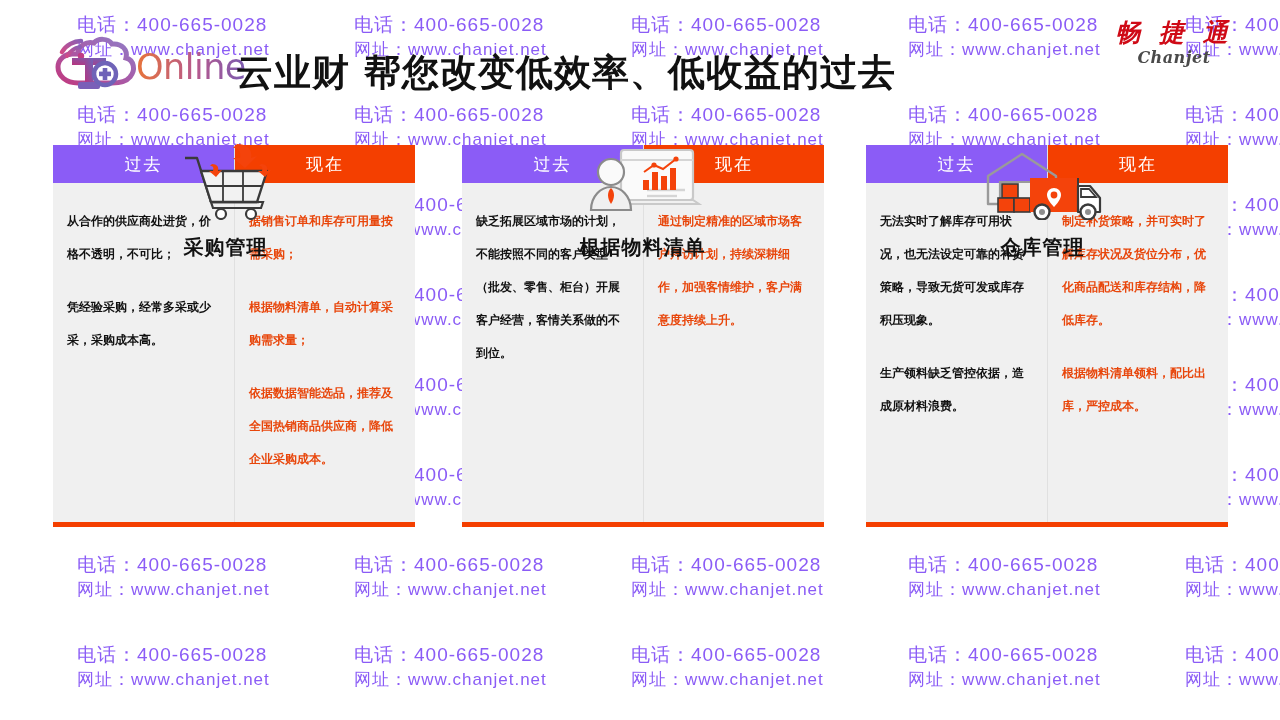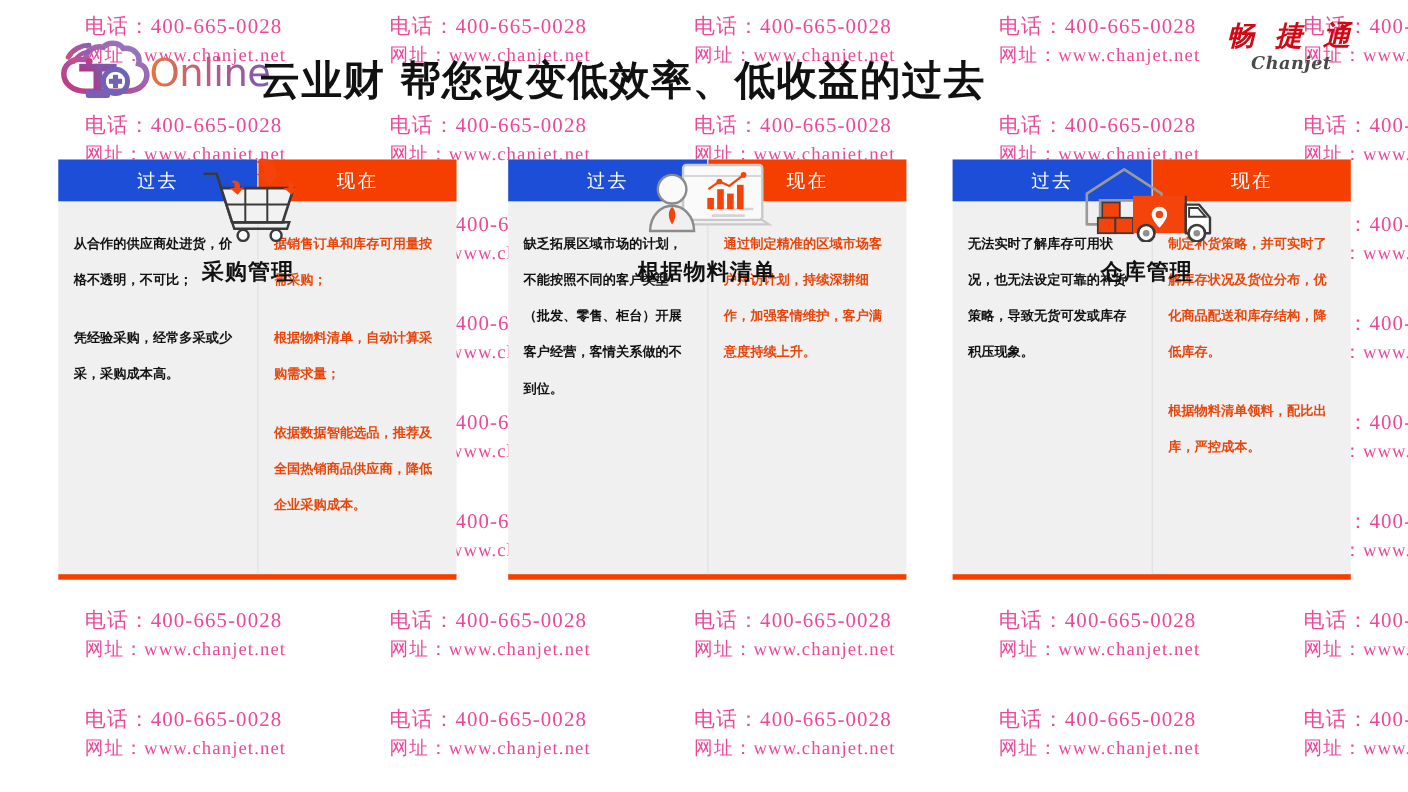--- a/index.html
+++ b/index.html
@@ -12,22 +12,22 @@
   #stage { position:relative; width:1280px; height:720px; overflow:hidden; background:#fff; }
 
   
   .wm-layer{
     position:absolute; inset:0;
     z-index:0; pointer-events:none;
     overflow:hidden;
   }
   .wm{
     position:absolute;
-    color:#ec4899;
-    font-family:Liberation Serif, serif;
+    color:#8b5cf6;
+    font-family:Liberation Sans, sans-serif;
     white-space:nowrap;
     letter-spacing:1px;
   }
   .wm .l1{ display:block; font-size:19px; line-height:26px; }
   .wm .l2{ display:block; font-size:17px; line-height:24px; }
 
   
   .header{ position:absolute; left:0; top:0; width:1280px; height:118px; z-index:5; }
 
   .logo-tplus{
@@ -91,21 +91,21 @@
   .card-3{ left:866px; }
 
   .pane{ width:50%; position:relative; }
   .pane + .pane{ border-left:1px solid #e0e0e0; }
 
   .pane-head{
     height:38px; display:flex; align-items:center; justify-content:center;
     font-size:17px; color:#ffffff; letter-spacing:2px;
     font-family:"DejaVu Sans","Liberation Sans",sans-serif;
   }
-  .head-past{ background:#1d4ed8; }
+  .head-past{ background:#8b5cf6; }
   .head-now{ background:#f43f00; }
 
   .pane-body{
     padding:22px 12px 0 14px;
   }
   .para{
     font-size:12px; line-height:33px; font-weight:bold;
     letter-spacing:0px; word-break:break-all;
     font-family:"DejaVu Sans","Liberation Sans",sans-serif;
   }
@@ -461,20 +461,21 @@
       </svg>
     </div>
     <div class="col-title">仓库管理</div>
   </div>
 
   <div class="card card-3">
     <div class="pane past">
       <div class="pane-head head-past">过去</div>
       <div class="pane-body">
         <div class="para">无法实时了解库存可用状况，也无法设定可靠的补货策略，导致无货可发或库存积压现象。</div>
+        <div class="para">生产领料缺乏管控依据，造成原材料浪费。</div>
       </div>
     </div>
     <div class="pane now">
       <div class="pane-head head-now">现在</div>
       <div class="pane-body">
         <div class="para">制定补货策略，并可实时了解库存状况及货位分布，优化商品配送和库存结构，降低库存。</div>
         <div class="para">根据物料清单领料，配比出库，严控成本。</div>
       </div>
     </div>
   </div>

